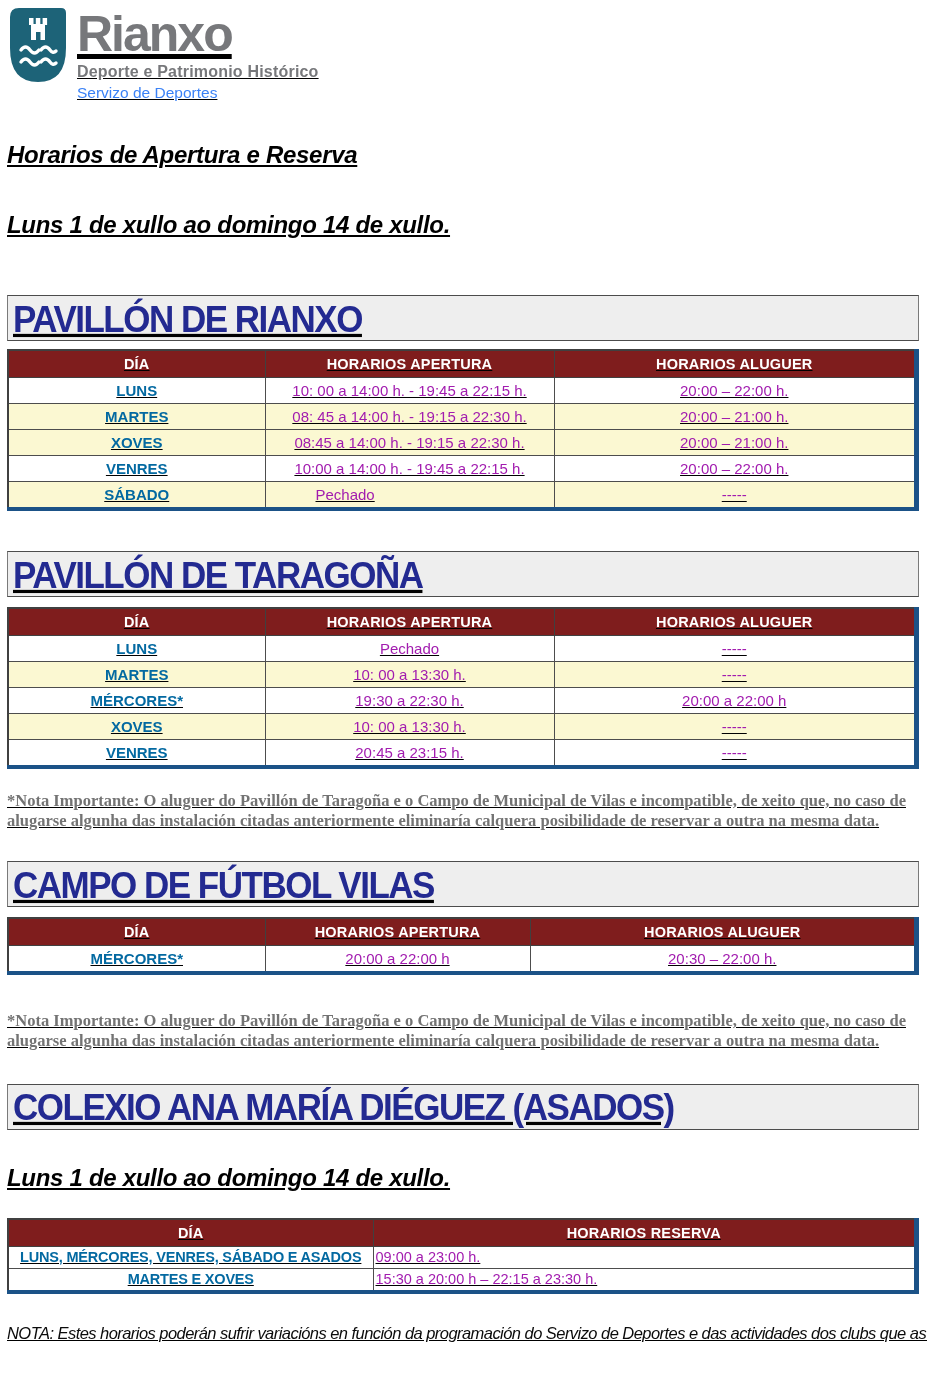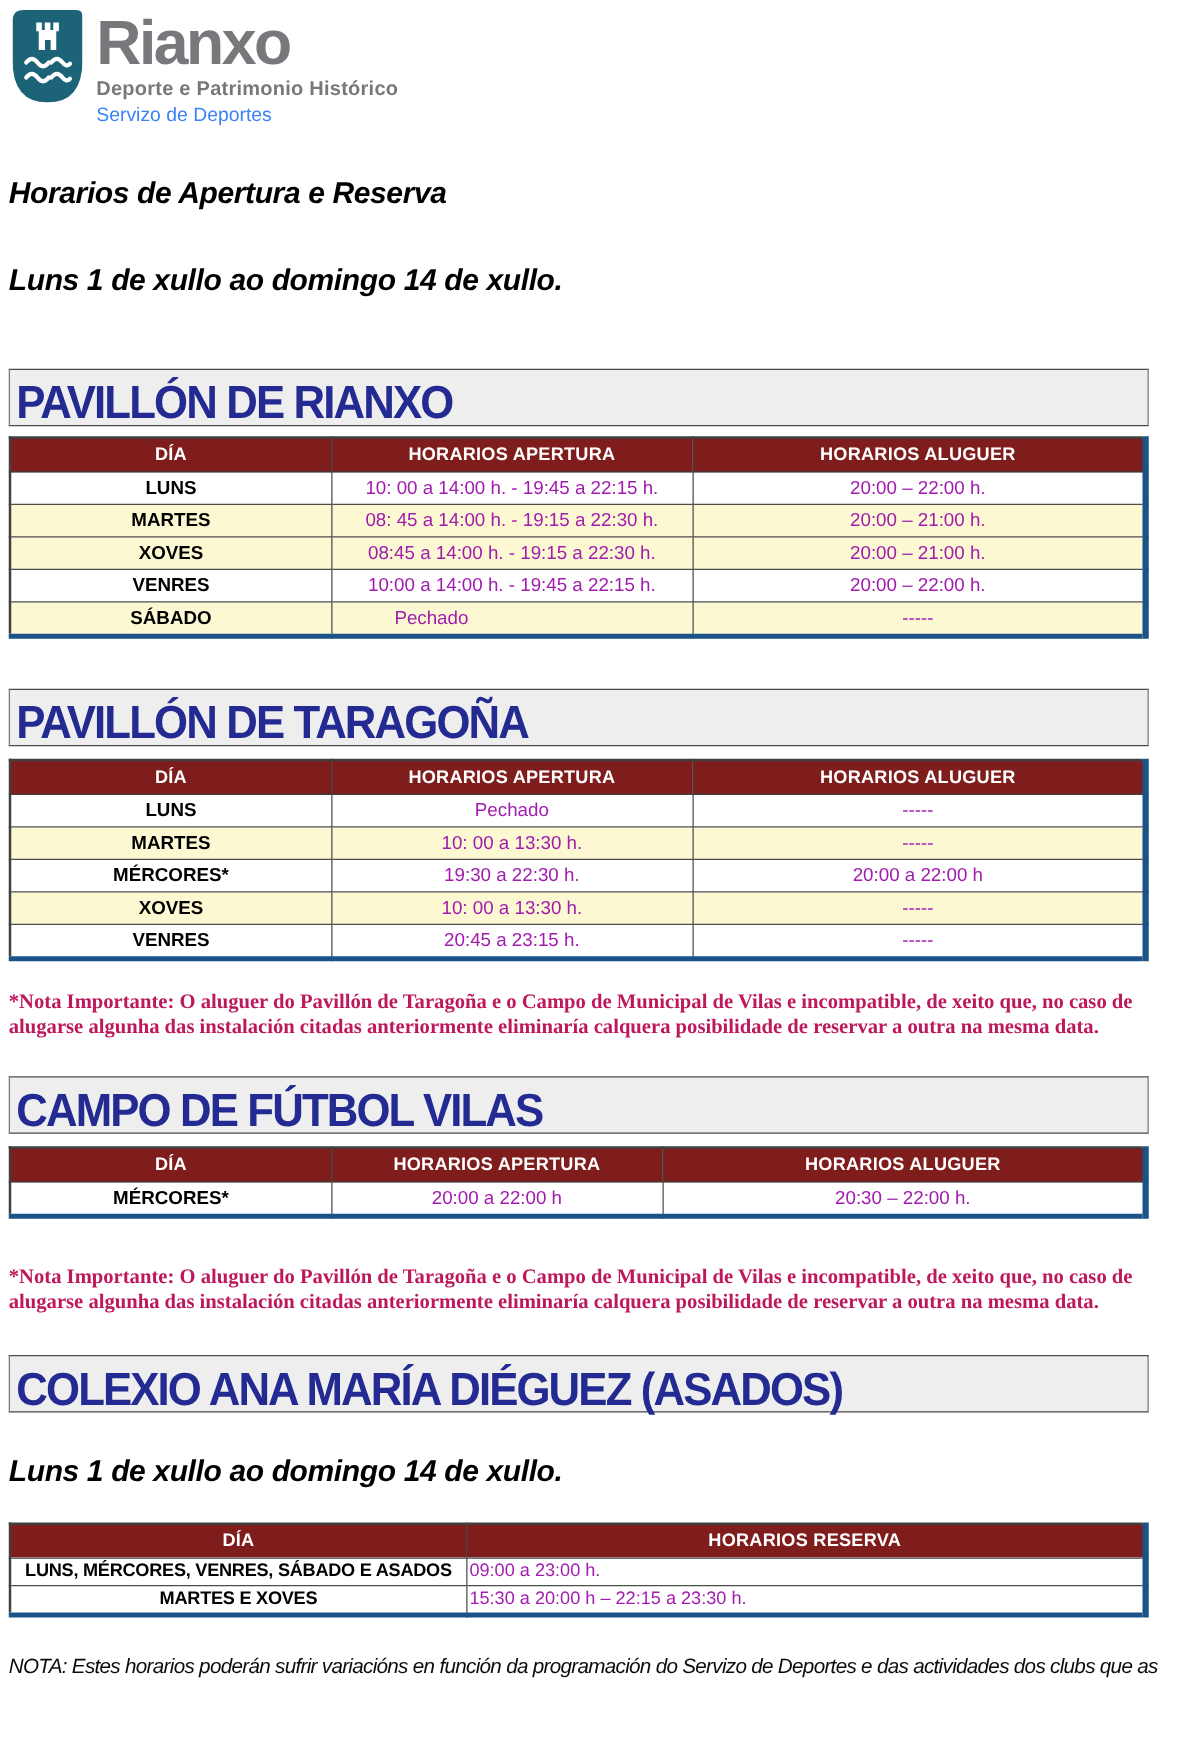--- a/index.html
+++ b/index.html
@@ -1,19 +1,19 @@
 <!DOCTYPE html>
 <html><head>
 <meta charset="utf-8">
 <style>
   html,body{margin:0;padding:0;background:#fff;}
   .page{
     width:927px;height:1394px;box-sizing:border-box;background:#fff;
     font-family:"Liberation Sans",sans-serif;color:#000;overflow:hidden;
-    padding:8px 8px 16px 7px;position:relative;
+    padding:8px 8px 16px 7px;position:relative;text-decoration:underline;
   }
   
   .logo{display:flex;align-items:flex-start;margin:0 0 0 3px;height:96px;}
   .logo-shield{width:56px;height:74px;flex:0 0 auto;}
   .logo-text{margin-left:11px;padding-top:2px;}
   .logo-name{
     font-size:50px;font-weight:bold;color:#77787b;line-height:0.98;
     letter-spacing:-2px;
   }
   .logo-tagline{font-size:16px;font-weight:bold;color:#77787b;margin-top:4px;letter-spacing:0.2px;}
@@ -27,56 +27,56 @@
     font-size:24px;font-weight:bold;font-style:italic;color:#000;
     margin:42px 0 0 0;letter-spacing:-0.3px;
   }
   .doc-range2{
     font-size:24px;font-weight:bold;font-style:italic;color:#000;
     margin:34px 0 0 0;letter-spacing:-0.3px;
   }
   
   .section-bar{
     background:#eeeeee;border:1px solid #7a7a7a;border-top-color:#4c4c4c;border-bottom-color:#4c4c4c;
-    height:44px;display:flex;align-items:flex-end;padding-left:5px;box-sizing:content-box;
+    height:44px;display:flex;align-items:center;padding-left:5px;box-sizing:content-box;
   }
   .section-title{
     color:#232a91;font-size:35px;font-weight:bold;letter-spacing:-1.5px;
     line-height:1;white-space:nowrap;transform:scaleY(1.06);transform-origin:left center;
   }
   
   table.sched{
     width:100%;border-collapse:collapse;table-layout:fixed;
     border-top:2px solid #404040;border-left:2px solid #404040;
     border-right:5px solid #1b5287;border-bottom:4px solid #1b5287;
   }
   table.sched th{
     background:#7f1d1d;color:#ffffff;font-size:14.5px;font-weight:bold;
     padding:5px 2px;border:1px solid #404040;letter-spacing:0.2px;
   }
   table.sched td{
     font-size:15px;color:#a21caf;text-align:center;
     padding:4px 2px;border:1px solid #4d4d4d;background:#ffffff;
   }
-  table.sched td.day{font-weight:bold;color:#000000;}
+  table.sched td.day{font-weight:bold;color:#0369a1;}
   table.sched tr.yellow td{background:#fbf8d2;}
   table.sched td.cell-left{text-align:left;padding-left:50px;}
   
   col.c-dia{width:257px;} col.c-apertura{width:289px;} col.c-aluguer{width:auto;}
   
   col.c-dia3{width:257px;} col.c-apertura3{width:265px;} col.c-aluguer3{width:auto;}
   
   col.c-dia4{width:365px;} col.c-reserva4{width:auto;}
   table.sched td.reserva{text-align:left;padding-left:42px;}
   table.sched.compact td{padding:2.5px 2px;font-size:14.5px;}
   table.sched.compact td.day{font-size:14.5px;letter-spacing:-0.2px;}
   
   .note{
     font-family:"Liberation Serif",serif;font-weight:bold;font-size:16.5px;
-    line-height:1.22;color:#be185d;margin-top:22px;
+    line-height:1.22;color:#737373;margin-top:22px;
   }
   .note.second{margin-top:36px;}
   .footer-note{
     font-size:16.5px;font-style:italic;color:#0b0b0b;margin-top:30px;
     white-space:nowrap;letter-spacing:-0.55px;
   }
   
   .gap-bar1{margin-top:56px;}
   .gap-bar2{margin-top:40px;}
   .gap-bar3{margin-top:30px;}

